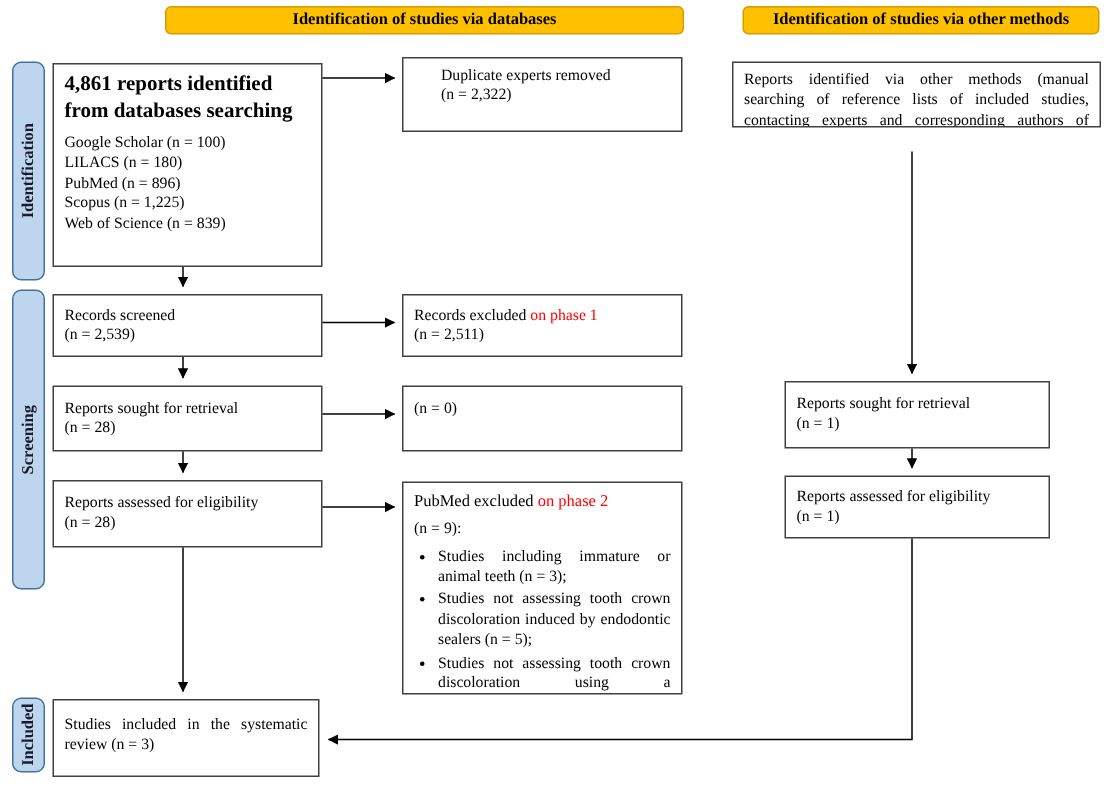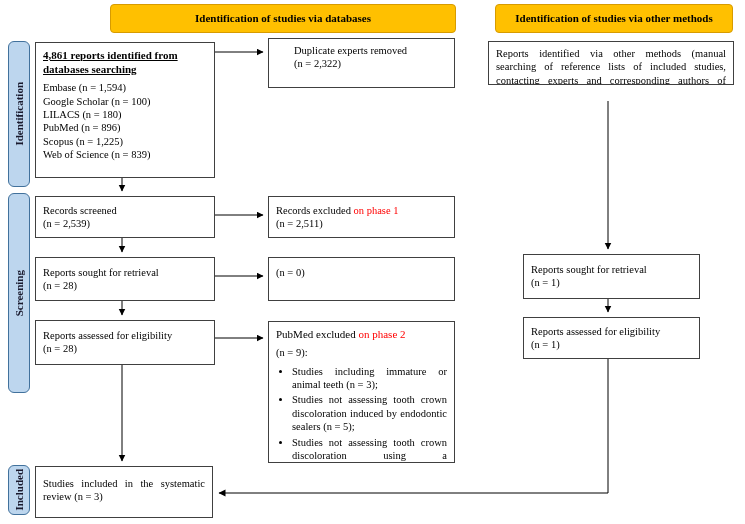--- a/index.html
+++ b/index.html
@@ -2,21 +2,21 @@
 <html><head>
 <meta charset="utf-8">
 <style>
   html,body{margin:0;padding:0;background:#fff;}
   #canvas{
     position:relative;width:745px;height:524px;background:#fff;
     font-family:"Liberation Serif","DejaVu Serif",serif;color:#000;
     font-size:10.5px;line-height:1.28;overflow:hidden;
   }
   .hdr{
-    position:absolute;height:29px;background:#FFC000;border:1px solid #D79B00;
+    position:absolute;height:19px;background:#FFC000;border:1px solid #D79B00;
     border-radius:4px;display:flex;align-items:center;justify-content:center;
     font-weight:bold;font-size:11px;box-sizing:border-box;
   }
   .sidebar{
     position:absolute;left:8px;width:22px;background:#BDD6EE;border:1px solid #41719C;
     border-radius:6px;display:flex;align-items:center;justify-content:center;
     box-sizing:border-box;
   }
   .sidebar span{
     writing-mode:vertical-rl;transform:rotate(180deg);
@@ -52,23 +52,22 @@
     <span>Identification</span>
   </div>
   <div class="sidebar" style="top:193px;height:200px;">
     <span>Screening</span>
   </div>
   <div class="sidebar" style="top:465px;height:50px;">
     <span>Included</span>
   </div>
 
   <div class="box" style="left:35px;top:42px;width:180px;height:136px;">
-    <div class="bold" style="font-size:11px;text-decoration:underline;">4,861 reports identified from databases searching</div>
+    <div class="bold" style="font-size:14px;">4,861 reports identified from databases searching</div>
     <div class="smallgap"></div>
-    <div>Embase (n = 1,594)</div>
     <div>Google Scholar (n = 100)</div>
     <div>LILACS (n = 180)</div>
     <div>PubMed (n = 896)</div>
     <div>Scopus (n = 1,225)</div>
     <div>Web of Science (n = 839)</div>
   </div>
 
   <div class="box" style="left:35px;top:196px;width:180px;height:42px;padding-top:7px;">
     <div>Records screened</div>
     <div>(n = 2,539)</div>

